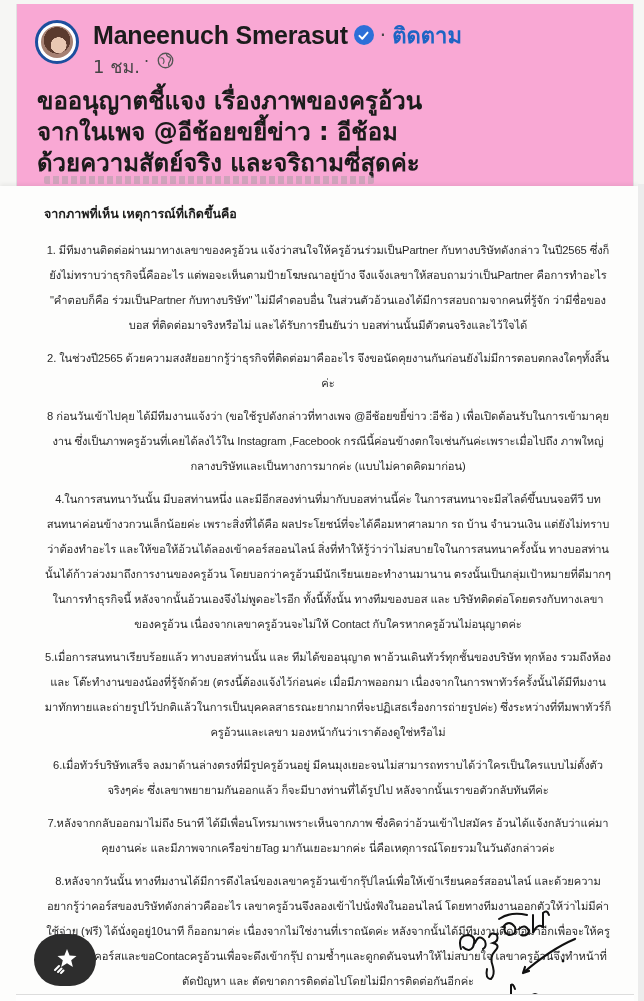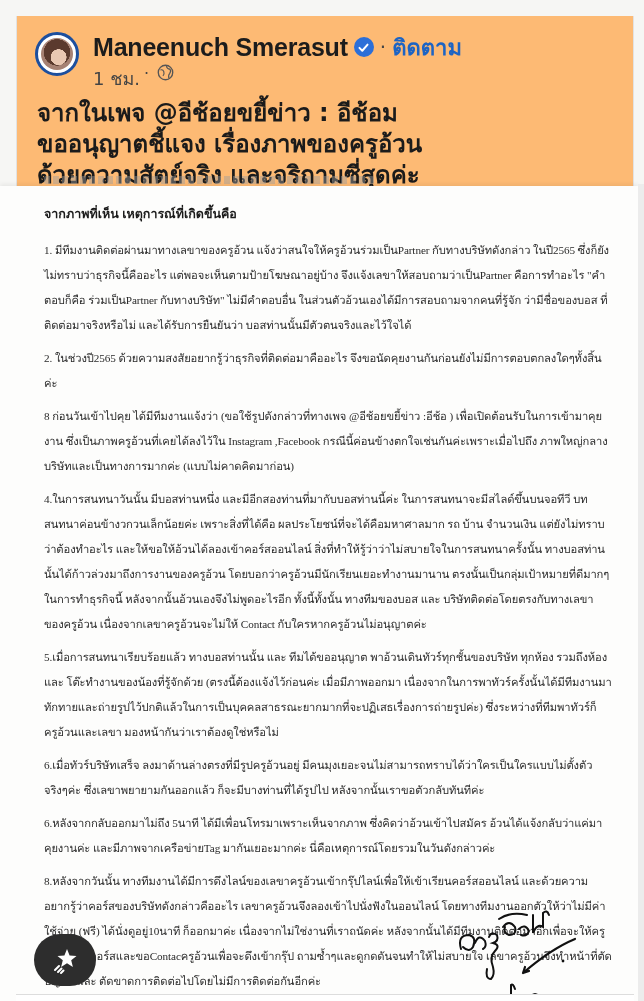--- a/index.html
+++ b/index.html
@@ -6,22 +6,22 @@
     html, body {
       width: 644px; height: 1001px; overflow: hidden;
       background: #f6f6f4;
       font-family: "DejaVu Sans", "Liberation Sans", sans-serif;
       color: #111;
     }
     .page { position: relative; width: 644px; height: 1001px; }
 
     
     .post-card {
-      position: absolute; left: 16px; top: 16px; width: 618px; height: 182px;
-      background: #fdba74;
+      position: absolute; left: 16px; top: 4px; width: 618px; height: 182px;
+      background: #f9a8d4;
       border-left: 1px solid #e2e2e2; border-right: 1px solid #e2e2e2;
     }
     .post-header { position: absolute; left: 18px; top: 16px; height: 56px; display: flex; }
     .avatar {
       width: 44px; height: 44px; border-radius: 50%;
       border: 3px solid #1d4f9e; padding: 3px; background: #fff;
     }
     .avatar-inner {
       width: 100%; height: 100%; border-radius: 50%;
       background: radial-gradient(circle at 55% 60%, #e9c7b2 0 30%, transparent 31%),
@@ -64,23 +64,24 @@
       position: absolute; left: 44px; top: -10px; width: 330px; height: 8px;
       background: repeating-linear-gradient(90deg, #9c9c9c 0 6px, transparent 6px 9px);
       opacity: 0.45; border-radius: 2px;
     }
     .doc-body { position: absolute; left: 44px; top: 18px; width: 568px; }
     .doc-heading {
       font-family: "Liberation Sans", sans-serif;
       font-size: 12.5px; font-weight: bold; color: #1a1a1a; margin-bottom: 14px;
     }
     .doc-para {
-      font-family: Liberation Serif, serif;
+      font-family: Liberation Sans, sans-serif;
       font-size: 11.2px; line-height: 25px; color: #2a2a2a; margin-bottom: 8px;
       letter-spacing: -0.1px;
+      text-align: center;
     }
     .doc-closing {
       font-family: "Liberation Sans", sans-serif;
       font-size: 12px; font-weight: bold; color: #1a1a1a; margin-top: -6px;
     }
 
     .signature {
       position: absolute; left: 455px; top: 905px; width: 160px; height: 96px;
     }
 
@@ -124,37 +125,37 @@
           <span class="dot-sep" style="font-size:16px;margin:0 4px;">·</span>
           <svg class="globe-icon" viewBox="0 0 20 20">
             <circle cx="10" cy="10" r="8.5" fill="none" stroke="#555" stroke-width="1.6"></circle>
             <path d="M4 7 Q7 6 8 9 Q9 12 7 14 M11 2.5 Q12 6 15 6 Q17 8 15 11 Q13 13 14 17" fill="none" stroke="#555" stroke-width="1.4"></path>
           </svg>
         </div>
       </div>
     </div>
 
     <div class="caption">
+      <div>ขออนุญาตชี้แจง เรื่องภาพของครูอ้วน</div>
       <div>จากในเพจ @อีช้อยขยี้ข่าว : อีช้อม</div>
-      <div>ขออนุญาตชี้แจง เรื่องภาพของครูอ้วน</div>
       <div>ด้วยความสัตย์จริง และจริถามซี่สุดค่ะ</div>
     </div>
   </div>
 
   <div class="doc">
     <div class="doc-cutoff"></div>
     <div class="doc-body">
       <div class="doc-heading">จากภาพที่เห็น เหตุการณ์ที่เกิดขึ้นคือ</div>
       <p class="doc-para">1. มีทีมงานติดต่อผ่านมาทางเลขาของครูอ้วน แจ้งว่าสนใจให้ครูอ้วนร่วมเป็นPartner กับทางบริษัทดังกล่าว ในปี2565 ซึ่งก็ยังไม่ทราบว่าธุรกิจนี้คืออะไร แต่พอจะเห็นตามป้ายโฆษณาอยู่บ้าง จึงแจ้งเลขาให้สอบถามว่าเป็นPartner คือการทำอะไร "คำตอบก็คือ ร่วมเป็นPartner กับทางบริษัท" ไม่มีคำตอบอื่น ในส่วนตัวอ้วนเองได้มีการสอบถามจากคนที่รู้จัก ว่ามีชื่อของบอส ที่ติดต่อมาจริงหรือไม่ และได้รับการยืนยันว่า บอสท่านนั้นมีตัวตนจริงและไว้ใจได้</p>
       <p class="doc-para">2. ในช่วงปี2565  ด้วยความสงสัยอยากรู้ว่าธุรกิจที่ติดต่อมาคืออะไร  จึงขอนัดคุยงานกันก่อนยังไม่มีการตอบตกลงใดๆทั้งสิ้นค่ะ</p>
       <p class="doc-para">8 ก่อนวันเข้าไปคุย ได้มีทีมงานแจ้งว่า (ขอใช้รูปดังกล่าวที่ทางเพจ @อีช้อยขยี้ข่าว :อีช้อ ) เพื่อเปิดต้อนรับในการเข้ามาคุยงาน  ซึ่งเป็นภาพครูอ้วนที่เคยได้ลงไว้ใน Instagram ,Facebook กรณีนี้ค่อนข้างตกใจเช่นกันค่ะเพราะเมื่อไปถึง ภาพใหญ่กลางบริษัทและเป็นทางการมากค่ะ (แบบไม่คาดคิดมาก่อน)</p>
       <p class="doc-para">4.ในการสนทนาวันนั้น มีบอสท่านหนึ่ง และมีอีกสองท่านที่มากับบอสท่านนี้ค่ะ ในการสนทนาจะมีสไลด์ขึ้นบนจอทีวี  บทสนทนาค่อนข้างวกวนเล็กน้อยค่ะ เพราะสิ่งที่ได้คือ ผลประโยชน์ที่จะได้คือมหาศาลมาก รถ บ้าน จำนวนเงิน แต่ยังไม่ทราบว่าต้องทำอะไร และให้ขอให้อ้วนได้ลองเข้าคอร์สออนไลน์  สิ่งที่ทำให้รู้ว่าว่าไม่สบายใจในการสนทนาครั้งนั้น ทางบอสท่านนั้นได้ก้าวล่วงมาถึงการงานของครูอ้วน โดยบอกว่าครูอ้วนมีนักเรียนเยอะทำงานมานาน ตรงนั้นเป็นกลุ่มเป้าหมายที่ดีมากๆในการทำธุรกิจนี้ หลังจากนั้นอ้วนเองจึงไม่พูดอะไรอีก ทั้งนี้ทั้งนั้น  ทางทีมของบอส และ บริษัทติดต่อโดยตรงกับทางเลขาของครูอ้วน เนื่องจากเลขาครูอ้วนจะไม่ให้ Contact กับใครหากครูอ้วนไม่อนุญาตค่ะ</p>
       <p class="doc-para">5.เมื่อการสนทนาเรียบร้อยแล้ว ทางบอสท่านนั้น และ ทีมได้ขออนุญาต พาอ้วนเดินทัวร์ทุกชั้นของบริษัท ทุกห้อง รวมถึงห้องและ โต๊ะทำงานของน้องที่รู้จักด้วย (ตรงนี้ต้องแจ้งไว้ก่อนค่ะ เมื่อมีภาพออกมา เนื่องจากในการพาทัวร์ครั้งนั้นได้มีทีมงานมาทักทายและถ่ายรูปไว้ปกติแล้วในการเป็นบุคคลสาธรณะยากมากที่จะปฏิเสธเรื่องการถ่ายรูปค่ะ) ซึ่งระหว่างที่ทีมพาทัวร์ก็  ครูอ้วนและเลขา มองหน้ากันว่าเราต้องดูใช่หรือไม่</p>
       <p class="doc-para">6.เมื่อทัวร์บริษัทเสร็จ ลงมาด้านล่างตรงที่มีรูปครูอ้วนอยู่ มีคนมุงเยอะจนไม่สามารถทราบได้ว่าใครเป็นใครแบบไม่ตั้งตัวจริงๆค่ะ ซึ่งเลขาพยายามกันออกแล้ว ก็จะมีบางท่านที่ได้รูปไป หลังจากนั้นเราขอตัวกลับทันทีค่ะ</p>
-      <p class="doc-para">6.หลังจากกลับออกมาไม่ถึง 5นาที ได้มีเพื่อนโทรมาเพราะเห็นจากภาพ ซึ่งคิดว่าอ้วนเข้าไปสมัคร อ้วนได้แจ้งกลับว่าแค่มาคุยงานค่ะ และมีภาพจากเครือข่ายTag มากันเยอะมากค่ะ นี่คือเหตุการณ์โดยรวมในวันดังกล่าวค่ะ</p>
+      <p class="doc-para">7.หลังจากกลับออกมาไม่ถึง 5นาที ได้มีเพื่อนโทรมาเพราะเห็นจากภาพ ซึ่งคิดว่าอ้วนเข้าไปสมัคร อ้วนได้แจ้งกลับว่าแค่มาคุยงานค่ะ และมีภาพจากเครือข่ายTag มากันเยอะมากค่ะ นี่คือเหตุการณ์โดยรวมในวันดังกล่าวค่ะ</p>
       <p class="doc-para">8.หลังจากวันนั้น ทางทีมงานได้มีการดึงไลน์ของเลขาครูอ้วนเข้ากรุ๊ปไลน์เพื่อให้เข้าเรียนคอร์สออนไลน์  และด้วยความอยากรู้ว่าคอร์สของบริษัทดังกล่าวคืออะไร เลขาครูอ้วนจึงลองเข้าไปนั่งฟังในออนไลน์  โดยทางทีมงานออกตัวให้ว่าไม่มีค่าใช้จ่าย (ฟรี) ได้นั่งดูอยู่10นาที ก็ออกมาค่ะ เนื่องจากไม่ใช่งานที่เราถนัดค่ะ หลังจากนั้นได้มีทีมงานติดต่อมาอีกเพื่อจะให้ครูอ้วนได้ลงคอร์สและขอContacครูอ้วนเพื่อจะดึงเข้ากรุ๊ป ถามซ้ำๆและดูกดดันจนทำให้ไม่สบายใจ เลขาครูอ้วนจึงทำหน้าที่ตัดปัญหา และ ตัดขาดการติดต่อไปโดยไม่มีการติดต่อกันอีกค่ะ</p>
       <div class="doc-closing">ขออนุญาตชี้แจง และ ยืนยันในความบริสุทธิ์ อย่างจริงใจที่สุดมา ณ ที่นี้ด้วยค่ะ</div>
     </div>
   </div>
   <div class="doc-scrollbar"></div>
 
   <svg class="signature" viewBox="0 0 160 96" aria-label="">
     <title>ครูอ้วน</title>
     <path d="M6 44 Q2 30 14 30 Q22 32 18 42 Q14 48 8 42 M20 38 Q24 28 30 36 Q32 42 28 44 M34 32 Q36 26 42 30 Q44 36 38 38 Q46 40 40 46 Q34 52 38 62 Q40 70 36 74 Q30 74 32 64" fill="none" stroke="#111" stroke-width="2" stroke-linecap="round"></path>
     <path d="M48 22 Q54 14 60 22 Q62 30 54 30 Q48 28 50 22 M44 14 Q56 6 72 10 M64 24 Q70 18 74 26 Q72 32 66 30 M78 10 L78 28 Q82 18 88 22 L88 8 Q92 4 94 10" fill="none" stroke="#111" stroke-width="2" stroke-linecap="round"></path>

